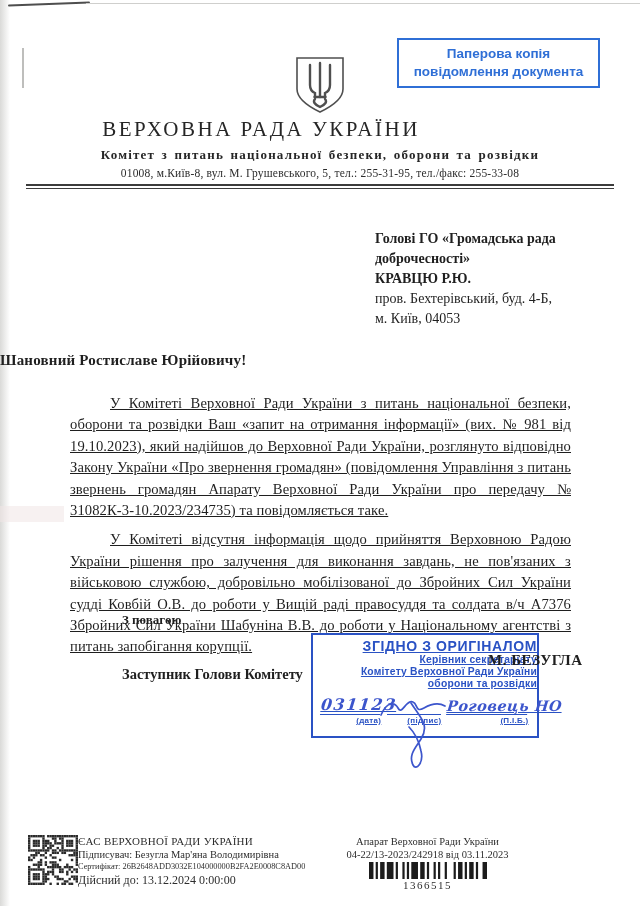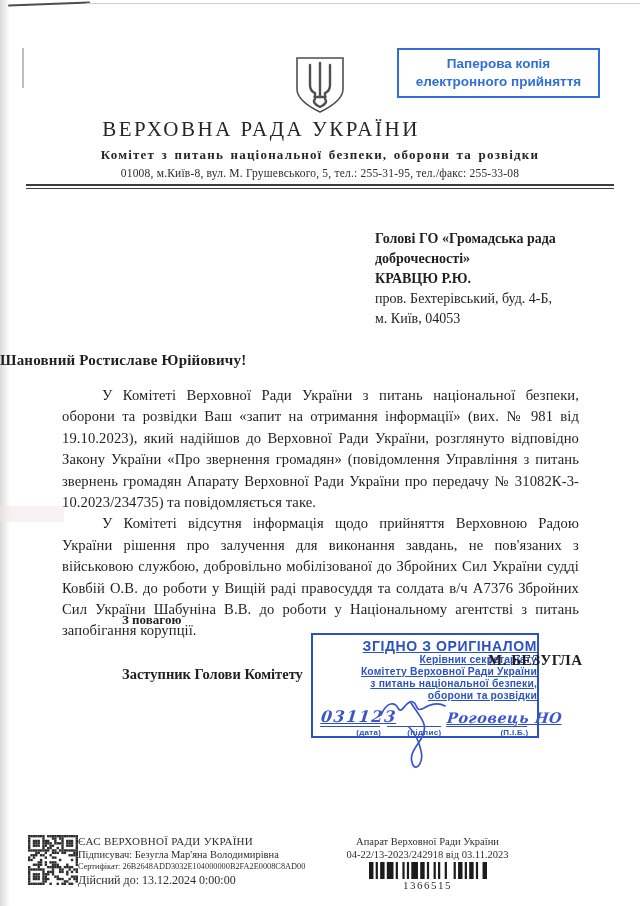--- a/index.html
+++ b/index.html
@@ -11,21 +11,21 @@
   .abs{position:absolute;}
   
   .edge-left{left:0;top:0;bottom:0;width:10px;
     background:linear-gradient(90deg,#dadad8 0%,rgba(255,255,255,0) 100%);}
   .artifact-diagonal{left:8px;top:3px;width:82px;height:2px;background:#4e4e4e;
     transform:rotate(-2.2deg);border-radius:1px;}
   .artifact-topline{left:86px;top:3px;right:0;height:1px;background:#cfcfcd;}
   .artifact-vline{left:22px;top:48px;width:2px;height:40px;background:#a8a8a6;opacity:.75;}
   .artifact-streak{left:0;top:506px;width:64px;height:16px;background:#f0e6e6;opacity:.55;}
   
-  .copy-stamp{left:397px;top:48px;width:191px;padding:5px 4px;
+  .copy-stamp{left:397px;top:38px;width:191px;padding:5px 4px;
     border:2px solid #2f6fd6;text-align:center;
     font-family:"Liberation Sans", sans-serif;font-weight:bold;
     font-size:13.5px;line-height:18px;color:#2f6fd6;}
   
   .emblem{left:288px;top:56px;width:64px;height:58px;}
   .org-title{left:0;top:117px;width:522px;text-align:center;
     font-size:21px;letter-spacing:2.5px;color:#262626;}
   .committee{left:0;top:147px;width:640px;text-align:center;
     font-size:13px;font-weight:bold;letter-spacing:1.2px;word-spacing:2px;color:#262626;}
   .address{left:0;top:167px;width:640px;text-align:center;
@@ -34,21 +34,21 @@
     border-top:2.5px solid #3c3c3c;border-bottom:1px solid #3c3c3c;}
   
   .recipient{left:375px;top:229px;width:230px;font-size:14px;line-height:20px;}
   .recipient .b{font-weight:bold;}
   
   .salutation{left:0;top:352px;width:640px;
     font-size:15px;font-weight:bold;letter-spacing:.2px;}
   .body-text{left:62px;top:385px;width:517px;
     font-size:14.6px;line-height:21.4px;text-align:justify;
     letter-spacing:.1px;}
-  .body-text p{margin:0;text-indent:40px;}
+  .body-text p{margin:8px;text-indent:40px;text-decoration:underline;}
   
   .closing{left:122px;top:612px;font-size:13px;font-weight:bold;}
   .sig-position{left:122px;top:666px;font-size:14.5px;font-weight:bold;}
   .sig-name{left:488px;top:652px;font-size:15px;font-weight:bold;
     letter-spacing:.5px;z-index:6;}
   
   .cert-stamp{left:311px;top:633px;width:224px;height:101px;
     border:2.5px solid #2a52c4;color:#2a52c4;text-align:right;
     font-family:"Liberation Sans", sans-serif;font-weight:bold;
     z-index:3;overflow:visible;background:rgba(255,255,255,0);text-decoration:underline;}
@@ -85,21 +85,21 @@
 <body>
 
 <div class="abs edge-left"></div>
 <div class="abs artifact-diagonal"></div>
 <div class="abs artifact-topline"></div>
 <div class="abs artifact-vline"></div>
 <div class="abs artifact-streak"></div>
 
 <div class="abs copy-stamp">
   <div>Паперова копія</div>
-  <div>електронного прийняття</div>
+  <div>повідомлення документа</div>
 </div>
 
 <svg class="abs emblem" viewBox="0 0 64 58">
   <path d="M9 2 H55 V33 Q55 45 32 56 Q9 45 9 33 Z" fill="none" stroke="#4f4f4f" stroke-width="1.6"></path>
   <g fill="none" stroke="#4f4f4f" stroke-width="2.4" stroke-linecap="round">
     <path d="M22 9 V29 Q22 35 27 37 V41"></path>
     <path d="M32 7 V41"></path>
     <path d="M42 9 V29 Q42 35 37 37 V41"></path>
     <path d="M26.5 41 H37.5"></path>
     <path d="M27 43 Q23.5 47 32 51 Q40.5 47 37 43"></path>
@@ -125,21 +125,20 @@
 </div>
 
 <div class="abs closing">З повагою</div>
 <div class="abs sig-position">Заступник Голови Комітету</div>
 <div class="abs sig-name">М. БЕЗУГЛА</div>
 
 <div class="abs cert-stamp">
   <div class="cert-title">ЗГІДНО З ОРИГІНАЛОМ</div>
   <div class="cert-line">Керівник секретаріату</div>
   <div class="cert-line">Комітету Верховної Ради України</div>
-  <div class="cert-line">з питань національної безпеки,</div>
   <div class="cert-line">оборони та розвідки</div>
   <div class="cert-fill-row">
     <div class="cert-col1 hand hand-date">031123</div>
     <div class="cert-col2"></div>
     <div class="cert-col3 hand hand-name">Роговець НО</div>
   </div>
   <div class="cert-labels">
     <span>(дата)</span>
     <span>(підпис)</span>
     <span>(П.І.Б.)</span>

